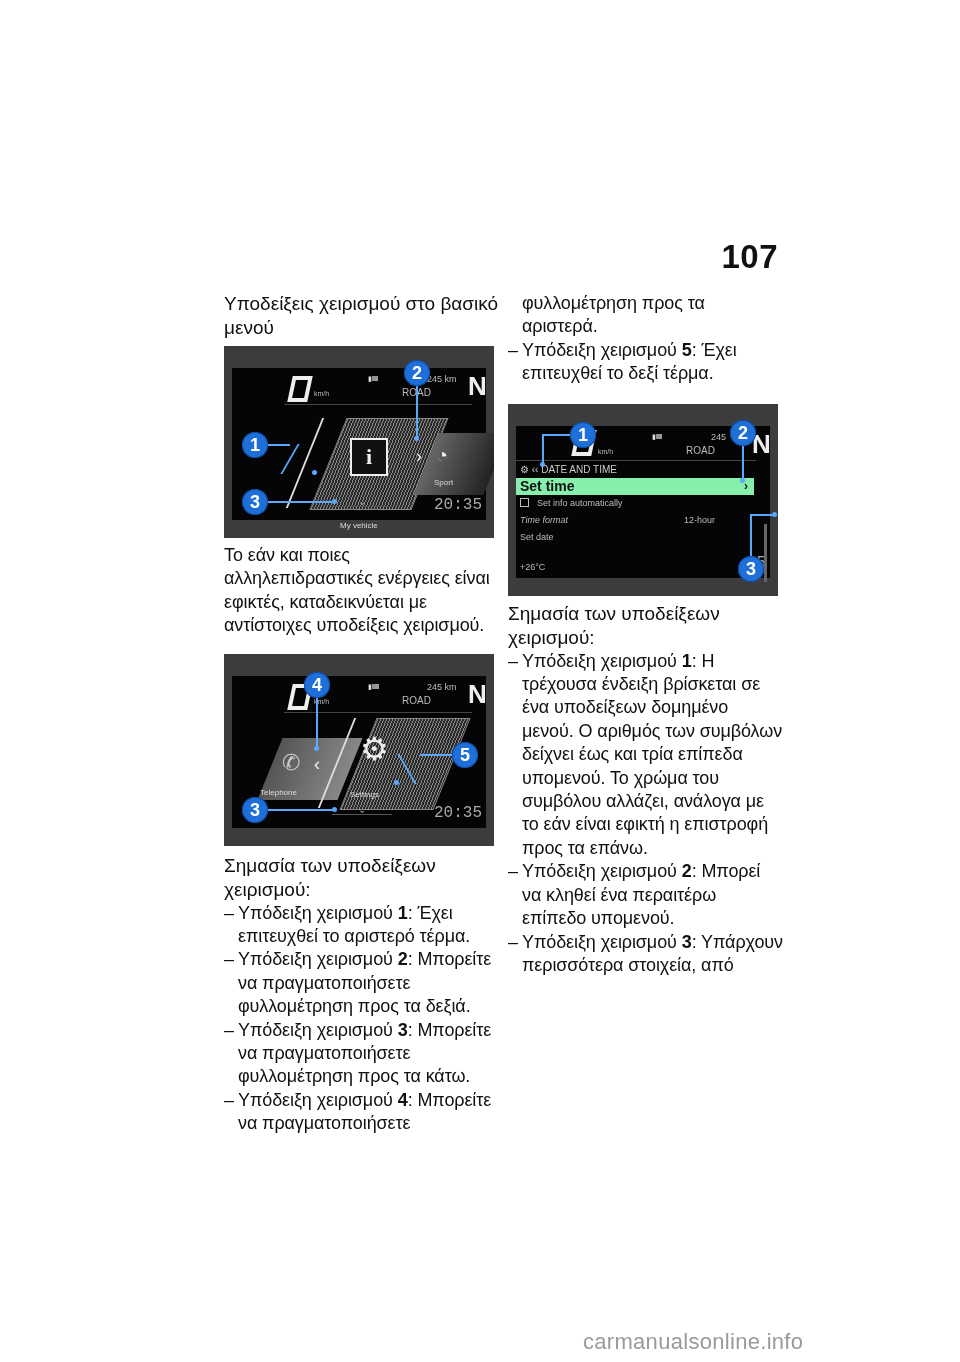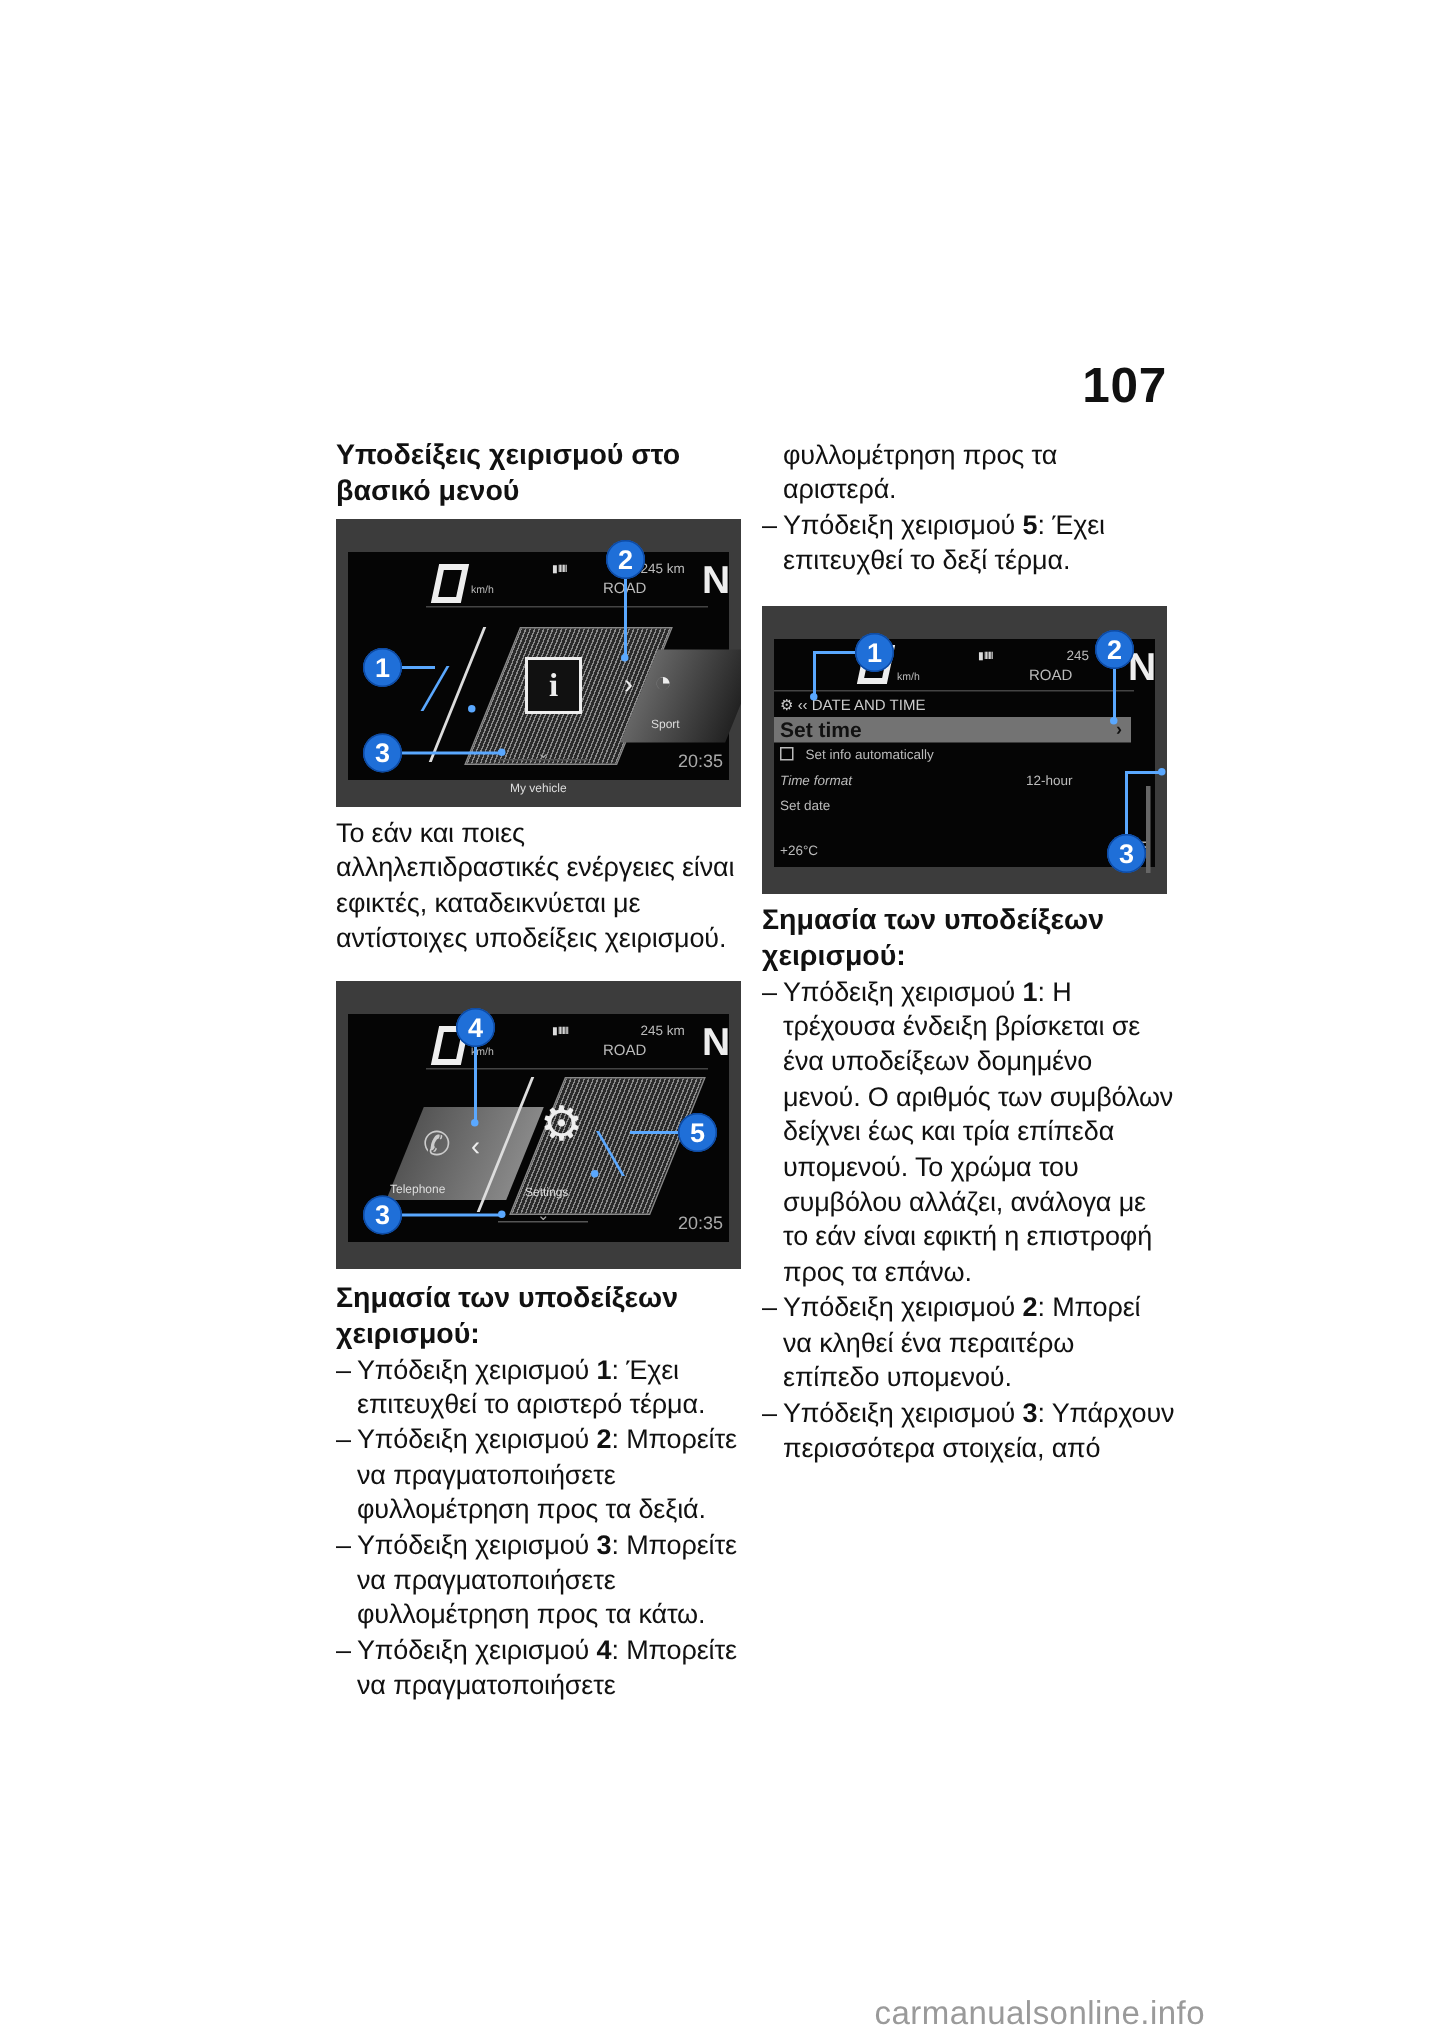--- a/index.html
+++ b/index.html
@@ -3,52 +3,52 @@
   <meta charset="utf-8">
   <style>
     html, body { margin: 0; padding: 0; background: #ffffff; }
     body { width: 960px; height: 1362px; position: relative; overflow: hidden;
            font-family: "Liberation Sans", sans-serif; color: #111; }
     .page-number { position: absolute; left: 700px; top: 238px; width: 78px; text-align: right;
                    font-weight: bold; font-size: 33px; letter-spacing: 0.5px; }
     .col { position: absolute; width: 275px; }
     .col-left { left: 224px; top: 292px; }
     .col-right { left: 508px; top: 292px; }
-    .h { font-weight: bold; font-size: 19px; line-height: 24px; margin: 0; }
+    .h { font-weight: normal; font-size: 19px; line-height: 24px; margin: 0; }
     .p { font-size: 18px; line-height: 23.4px; margin: 0; letter-spacing: -0.1px; }
     .li { position: relative; padding-left: 14px; font-size: 18px; line-height: 23.4px; letter-spacing: -0.1px; }
     .li .dash { position: absolute; left: 0; top: 0; }
     .li b { font-weight: bold; }
     .shot { position: relative; width: 270px; height: 192px; background: #3c3c3c; overflow: hidden; }
     .shot-screen { position: absolute; left: 8px; top: 22px; width: 254px; height: 152px; background: #050505; }
     .shot .speed { position: absolute; left: 58px; top: 8px; width: 20px; height: 26px; border: 4px solid #eee;
                    transform: skewX(-12deg); box-sizing: border-box; }
     .shot .kmh { position: absolute; left: 82px; top: 22px; font-size: 7px; color: #bbb; }
     .shot .battery { position: absolute; left: 136px; top: 7px; font-size: 7px; color: #ddd; letter-spacing: -1px; }
     .shot .range { position: absolute; left: 195px; top: 6px; font-size: 9px; color: #bbb; }
     .shot .mode { position: absolute; left: 170px; top: 19px; font-size: 10px; color: #bbb; }
     .shot .gear { position: absolute; left: 236px; top: 3px; font-size: 26px; font-weight: bold; color: #eee; }
     .shot .sep { position: absolute; left: 52px; right: 14px; top: 36px; height: 1px; background: #444; }
-    .shot .clock { position: absolute; right: 4px; bottom: 6px; font-size: 12px; color: #aaa; }
+    .shot .clock { position: absolute; right: 4px; bottom: 6px; font-size: 16px; color: #aaa; font-family: Liberation Mono, monospace; }
     .panel-main { position: absolute; width: 100px; height: 90px; transform: skewX(-22deg);
                   background: repeating-linear-gradient(90deg, #8a8a8a 0 1px, #2a2a2a 1px 3px); border: 1px solid #888; }
     .panel-side { position: absolute; width: 70px; height: 62px; transform: skewX(-22deg);
                   background: linear-gradient(90deg, #666 0%, #222 100%); }
     .panel-icon { position: absolute; color: #eee; font-size: 26px; text-align: center; }
     .panel-label { position: absolute; font-size: 8px; color: #ddd; }
     .slash-line { position: absolute; width: 2px; background: #ddd; transform: skewX(-22deg); }
     .chev { position: absolute; color: #eee; font-size: 18px; }
     .down-line { position: absolute; height: 1px; background: #555; }
     .badge { position: absolute; width: 26px; height: 26px; border-radius: 50%; background: #1f6fd8;
              color: #fff; font-weight: bold; font-size: 18px; line-height: 26px; text-align: center;
              box-shadow: 0 0 0 1px #0d4aa3 inset; z-index: 5; }
     .lead { position: absolute; background: #5aa8ff; z-index: 4; }
     .dot { position: absolute; width: 5px; height: 5px; border-radius: 50%; background: #5aa8ff; z-index: 4; }
     .sub-row { position: absolute; left: 4px; font-size: 9px; color: #bbb; }
-    .sub-sel { position: absolute; left: 0; width: 238px; height: 17px; background: #737373; color: #111;
+    .sub-sel { position: absolute; left: 0; width: 238px; height: 17px; background: #86efac; color: #111;
                font-weight: bold; font-size: 14px; line-height: 17px; padding-left: 4px; box-sizing: border-box; }
     .sub-sel .arrow { position: absolute; right: 6px; top: 0; font-size: 12px; }
     .scrollbar { position: absolute; right: 3px; top: 98px; width: 3px; height: 58px; background: #666; }
     .watermark { position: absolute; left: 583px; top: 1329px; font-size: 22px; color: #9a9a9a; letter-spacing: 0.3px; }
   </style>
 </head>
 <body>
 
 <div class="page-number">107</div>
 

